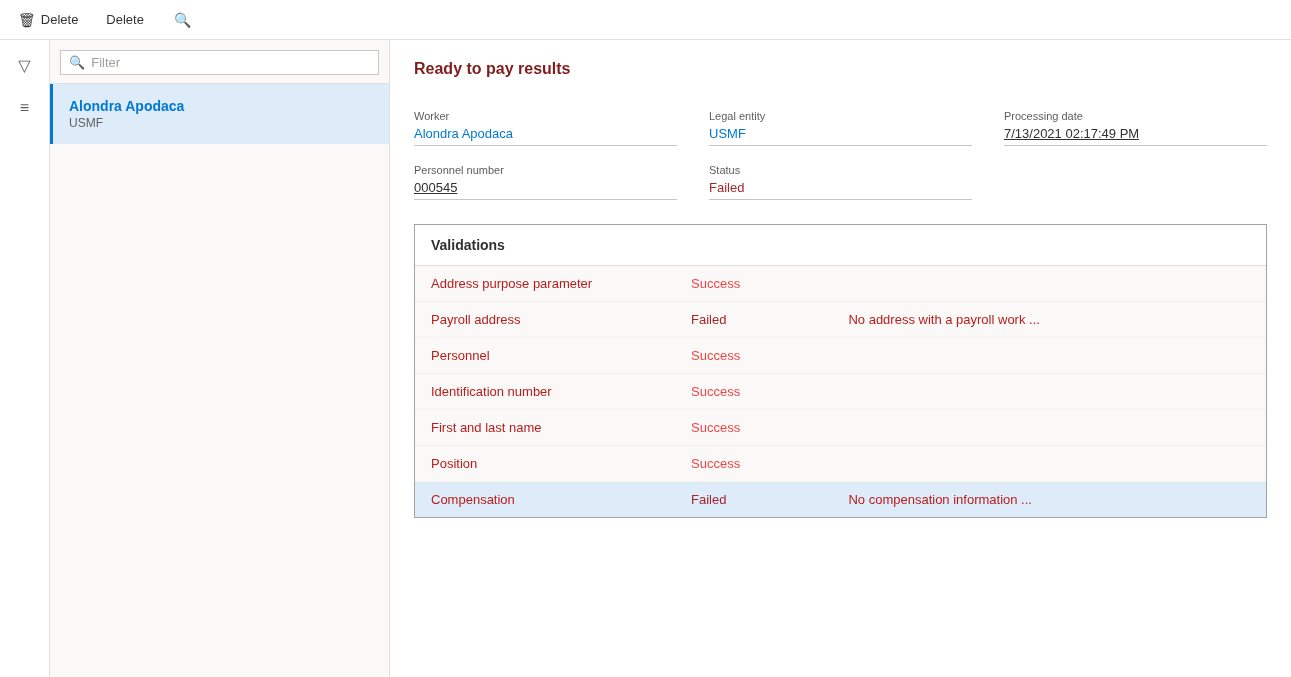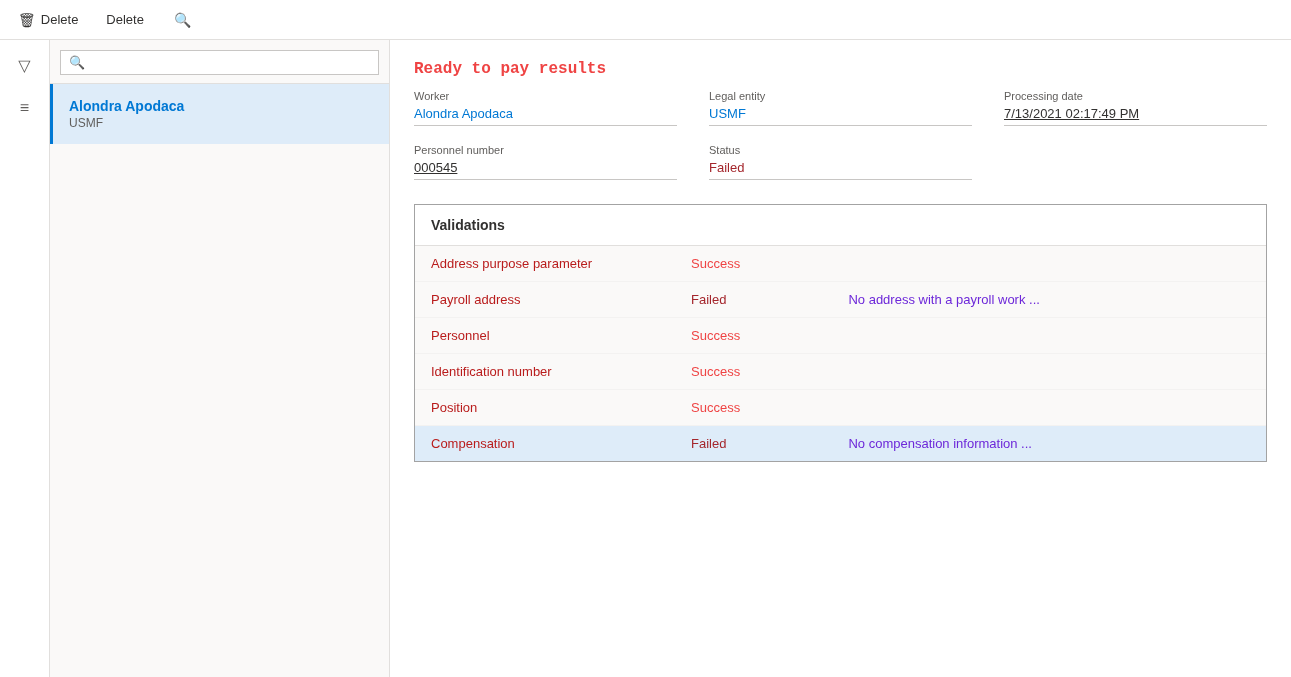--- a/index.html
+++ b/index.html
@@ -113,23 +113,22 @@
     .content-panel {
       flex: 1;
       background: #fff;
       overflow-y: auto;
       padding: 20px 24px;
     }
 
     .section-title {
       font-size: 16px;
       font-weight: 600;
-      color: #ef4444;
-      margin-bottom: 12px;
-      font-family: Liberation Mono, monospace;
+      color: #7f1d1d;
+      margin-bottom: 32px;
     }
 
     
     .form-grid {
       display: grid;
       grid-template-columns: 1fr 1fr 1fr;
       gap: 18px 32px;
       margin-bottom: 24px;
     }
     .form-field { display: flex; flex-direction: column; gap: 4px; }
@@ -167,21 +166,21 @@
       padding: 10px 16px;
       border-bottom: 1px solid #f3f2f1;
       font-size: 13px;
       vertical-align: middle;
     }
     .validation-row:last-child td { border-bottom: none; }
     .validation-row.highlighted { background: #deecf9; }
     .val-name { color: #b91c1c; width: 260px; }
     .val-status-success { color: #ef4444; font-weight: 400; }
     .val-status-failed { color: #a4262c; font-weight: 400; }
-    .val-message { color: #6d28d9; font-size: 13px; }
+    .val-message { color: #b91c1c; font-size: 13px; }
 
     .status-failed-plain { color: #a4262c; }
   </style>
 </head>
 <body>
 
 <div class="toolbar">
   <button class="toolbar-btn">
     <span class="toolbar-icon">🗑</span>
     <span>Delete</span>
@@ -196,20 +195,21 @@
 
   <div class="sidebar-rail">
     <span class="rail-icon">▽</span>
     <span class="rail-icon">≡</span>
   </div>
 
   <div class="list-panel">
     <div class="filter-bar">
       <div class="filter-input-wrap">
         <span style="color:#a19f9d;font-size:13px;">🔍</span>
+        <input class="filter-input" type="text" placeholder="Filter" style="">
       </div>
     </div>
     <div id="list-items-container">
         <div class="list-item active">
     <div class="list-item-name">Alondra Apodaca</div>
     <div class="list-item-sub">USMF</div>
   </div>
       </div>
   </div>
 
@@ -257,20 +257,25 @@
     <td class="val-name">Personnel</td>
     <td class="val-status-success">Success</td>
     <td class="val-message"></td>
   </tr>
             <tr class="validation-row">
     <td class="val-name">Identification number</td>
     <td class="val-status-success">Success</td>
     <td class="val-message"></td>
   </tr>
             <tr class="validation-row">
+    <td class="val-name">First and last name</td>
+    <td class="val-status-success">Success</td>
+    <td class="val-message"></td>
+  </tr>
+            <tr class="validation-row">
     <td class="val-name">Position</td>
     <td class="val-status-success">Success</td>
     <td class="val-message"></td>
   </tr>
             <tr class="validation-row highlighted">
     <td class="val-name">Compensation</td>
     <td class="val-status-failed">Failed</td>
     <td class="val-message">No compensation information ...</td>
   </tr>
           </tbody>

